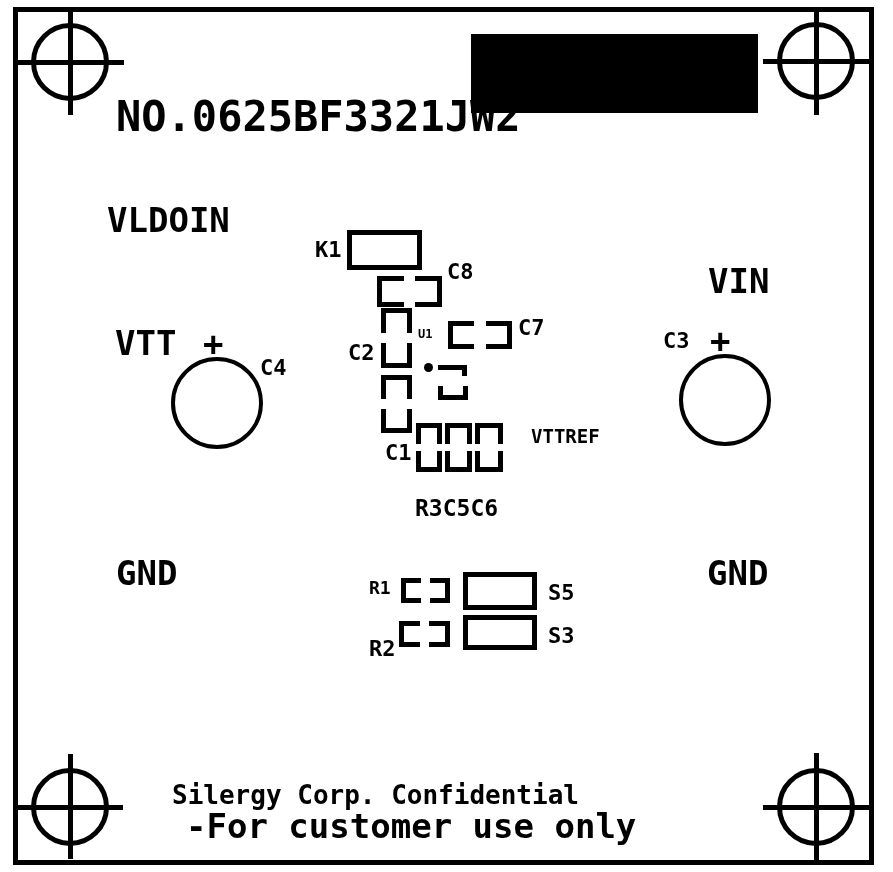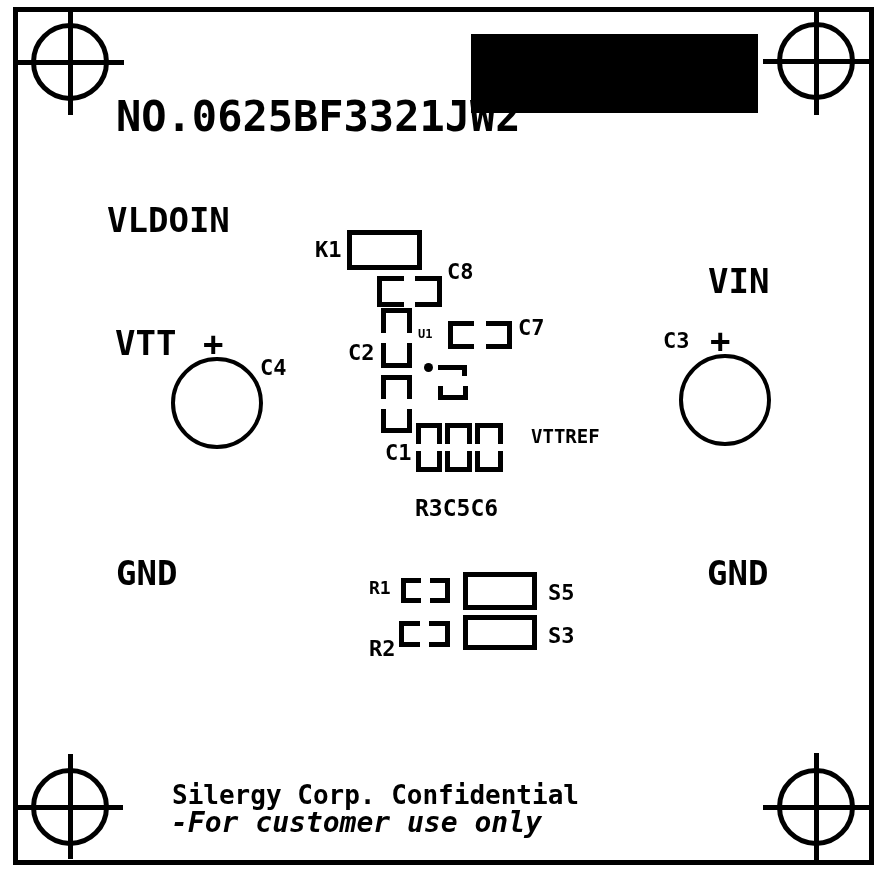--- a/index.html
+++ b/index.html
@@ -149,13 +149,13 @@
   <div class="abs hair" style="left:438px;top:395px;width:30px;height:5px;"></div>
 </div>
 
 <div class="abs circle" style="left:171px;top:357px;width:92px;height:92px;"></div>
 <div class="lbl" style="left:260px;top:357px;font-size:22px;">C4</div>
 
 <div class="abs circle" style="left:679px;top:354px;width:92px;height:92px;"></div>
 <div class="lbl" style="left:663px;top:330px;font-size:22px;">C3</div>
 
 <div class="lbl" style="left:172px;top:782px;font-size:26px;">Silergy Corp. Confidential</div>
-<div class="lbl" style="left:171px;top:809px;font-size:28px;font-style:italic;">-For customer use only</div>
+<div class="lbl" style="left:186px;top:809px;font-size:34px;">-For customer use only</div>
 
 </body></html>

